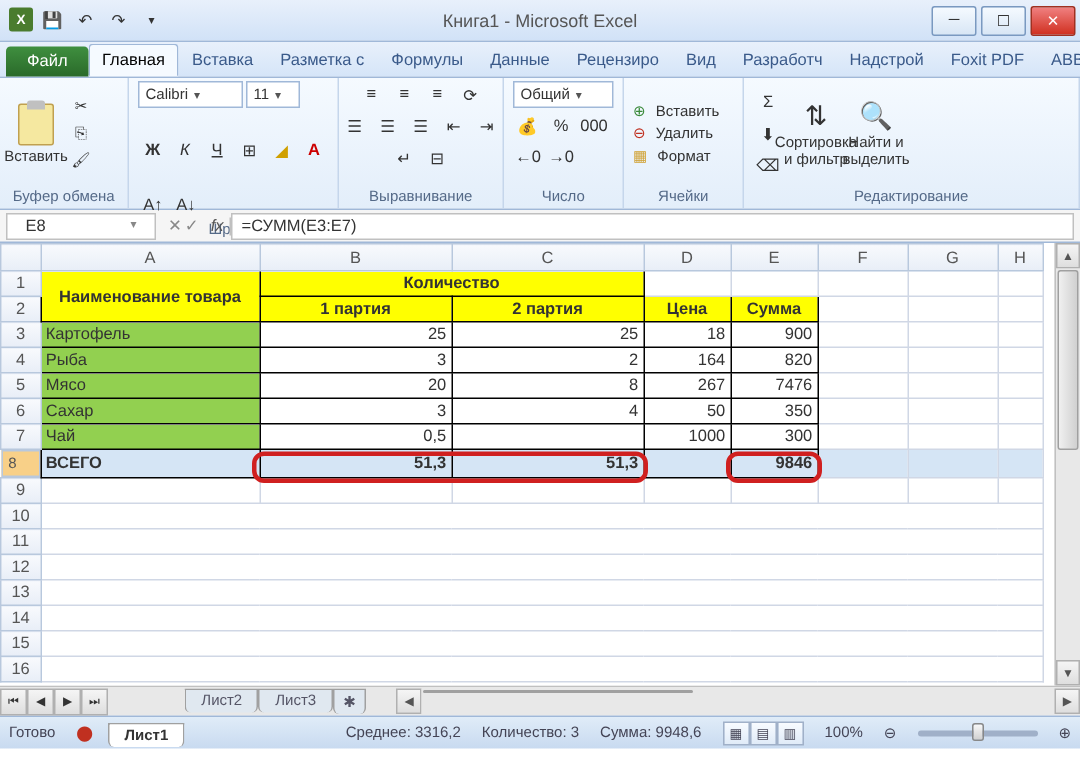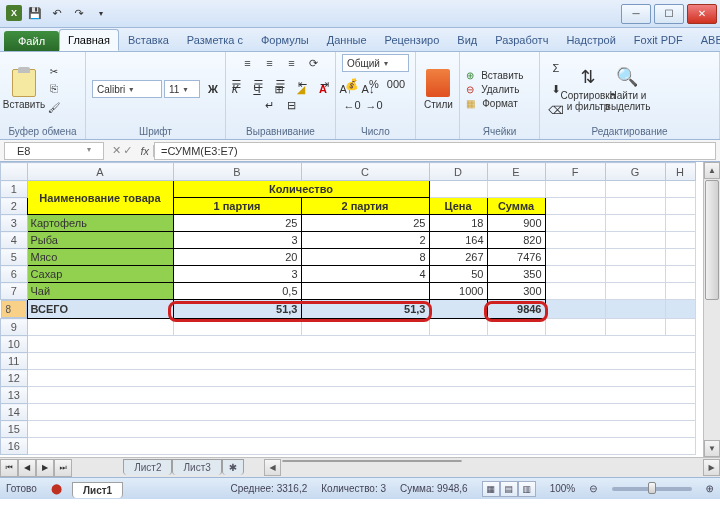--- a/index.html
+++ b/index.html
@@ -72,20 +72,21 @@
 <body>
 
 <div class="titlebar">
   <div class="tb-left">
     <div class="tb-icon">X</div>
     <div class="qat-btn">💾</div>
     <div class="qat-btn">↶</div>
     <div class="qat-btn">↷</div>
     <div class="qat-btn" style="font-size:8px;">▾</div>
   </div>
+  <div class="title">Книга1 - Microsoft Excel</div>
   <div class="win-btns">
     <div class="win-btn">─</div>
     <div class="win-btn">☐</div>
     <div class="win-btn win-close">✕</div>
   </div>
 </div>
 
 <div class="ribbonbar">
   <div class="file-tab">Файл</div>
   <div class="tab active">Главная</div>
@@ -111,21 +112,21 @@
       </div>
       <div class="rcol">
         <div class="ricon">✂</div>
         <div class="ricon">⎘</div>
         <div class="ricon">🖌</div>
       </div>
     </div>
     <div class="rgroup-label">Буфер обмена</div>
   </div>
   <div class="rgroup" style="width:140px;">
-    <div class="rgroup-body" style="align-items:stretch;gap:3px;">
+    <div class="rgroup-body" style="flex-direction:column;align-items:stretch;gap:19px;">
       <div class="rrow">
         <div class="sel" style="width:70px;">
             <span>Calibri</span>
             <span class="arr">▾</span>
           </div>
         <div class="sel" style="width:36px;">
             <span>11</span>
             <span class="arr">▾</span>
           </div>
       </div>
@@ -184,29 +185,20 @@
         <div class="rbtn-sm">💰</div>
         <div class="rbtn-sm">%</div>
         <div class="rbtn-sm">000</div>
       </div>
       <div class="rrow">
         <div class="rbtn-sm">←0</div>
         <div class="rbtn-sm">→0</div>
       </div>
     </div>
     <div class="rgroup-label">Число</div>
-  </div>
-  <div class="rgroup" style="width:44px;">
-    <div class="rgroup-body">
-      <div class="rbtn-lg">
-        <div style="width:24px;height:28px;background:linear-gradient(#f08040,#e05020);border-radius:2px;"></div>
-        <span>Стили</span>
-      </div>
-    </div>
-    <div class="rgroup-label">&nbsp;</div>
   </div>
   <div class="rgroup" style="width:80px;">
     <div class="rgroup-body">
       <div class="rcol" style="gap:3px;">
         <div class="rrow"><span style="color:#3a8a3a;">⊕</span>&nbsp;<span>Вставить</span></div>
         <div class="rrow"><span style="color:#c03020;">⊖</span>&nbsp;<span>Удалить</span></div>
         <div class="rrow"><span style="color:#d0a030;">▦</span>&nbsp;<span>Формат</span></div>
       </div>
     </div>
     <div class="rgroup-label">Ячейки</div>

